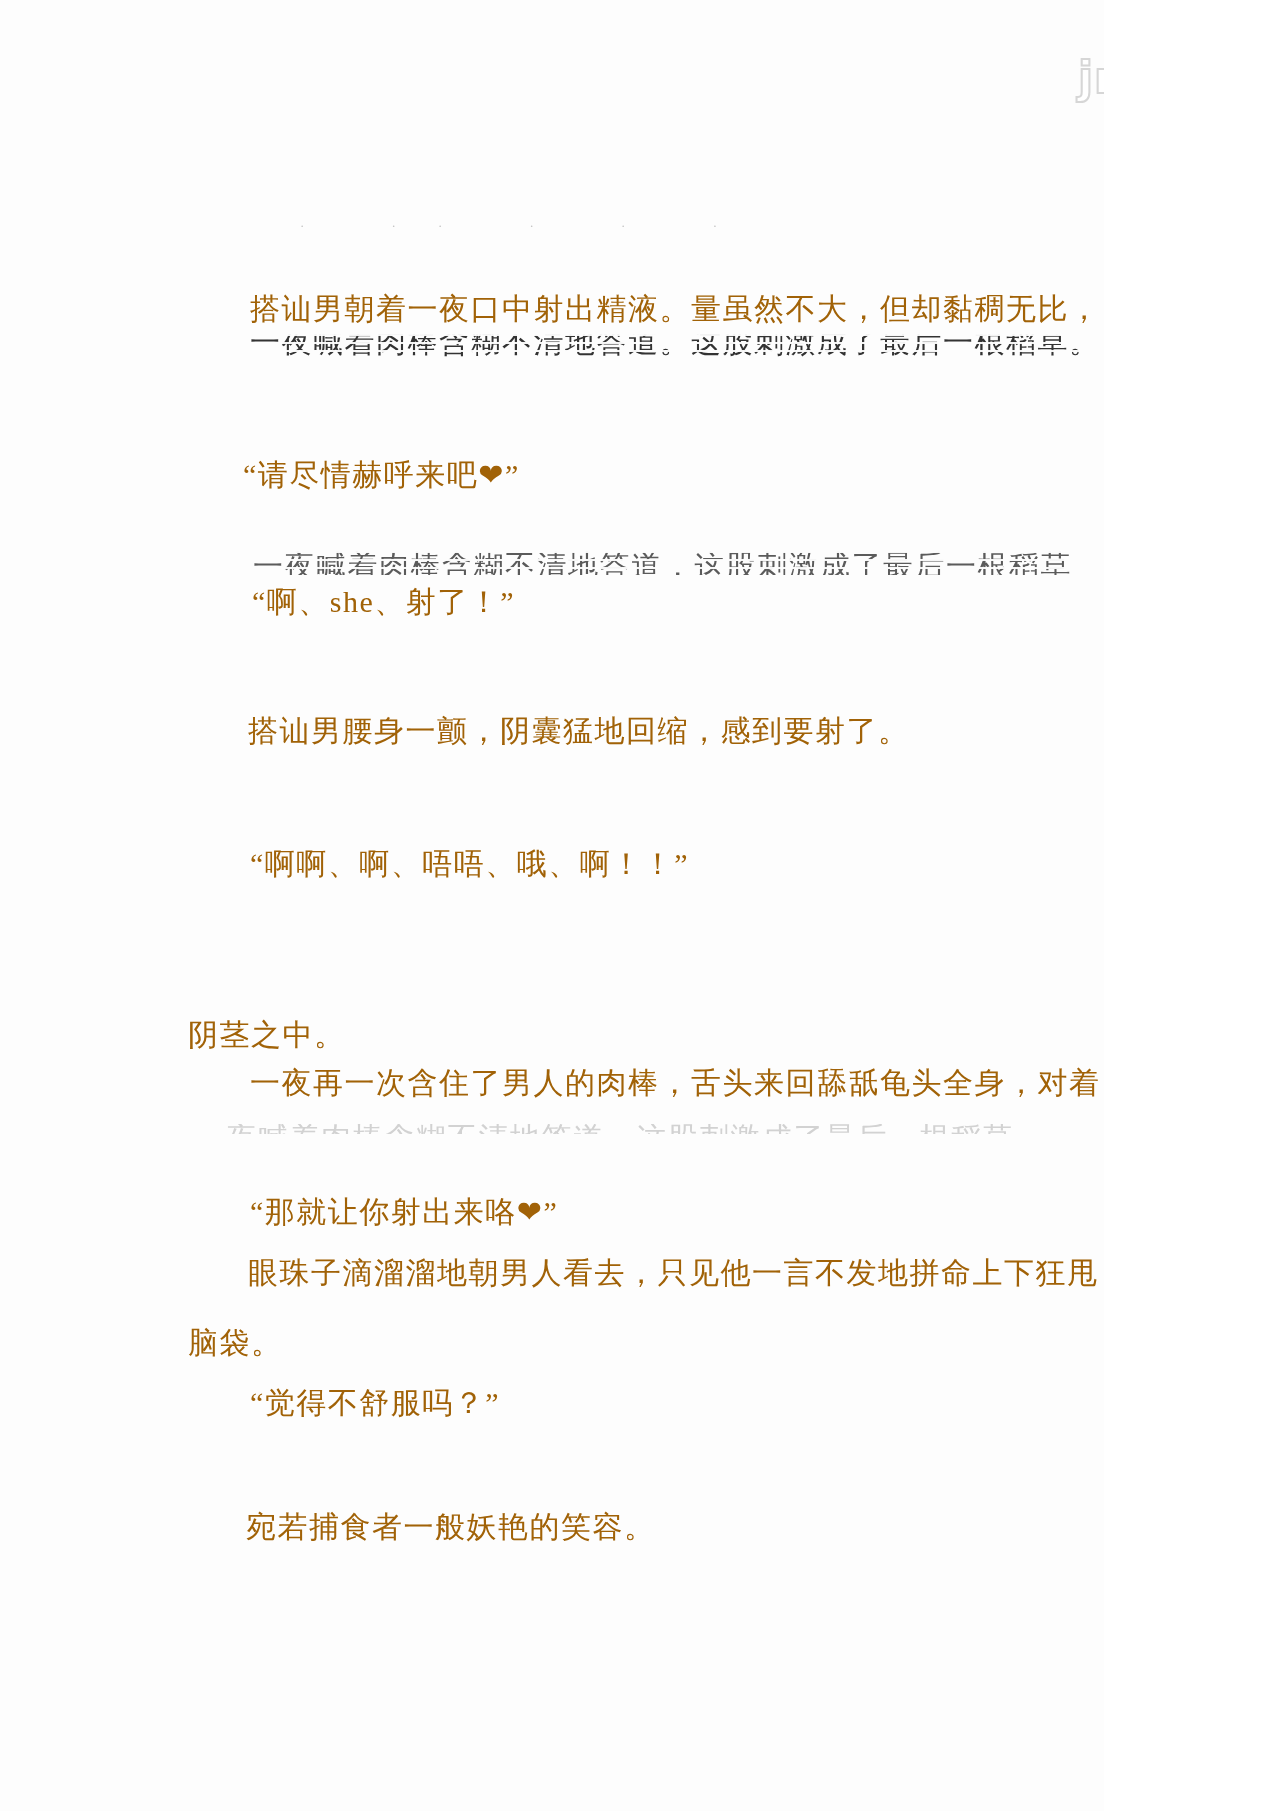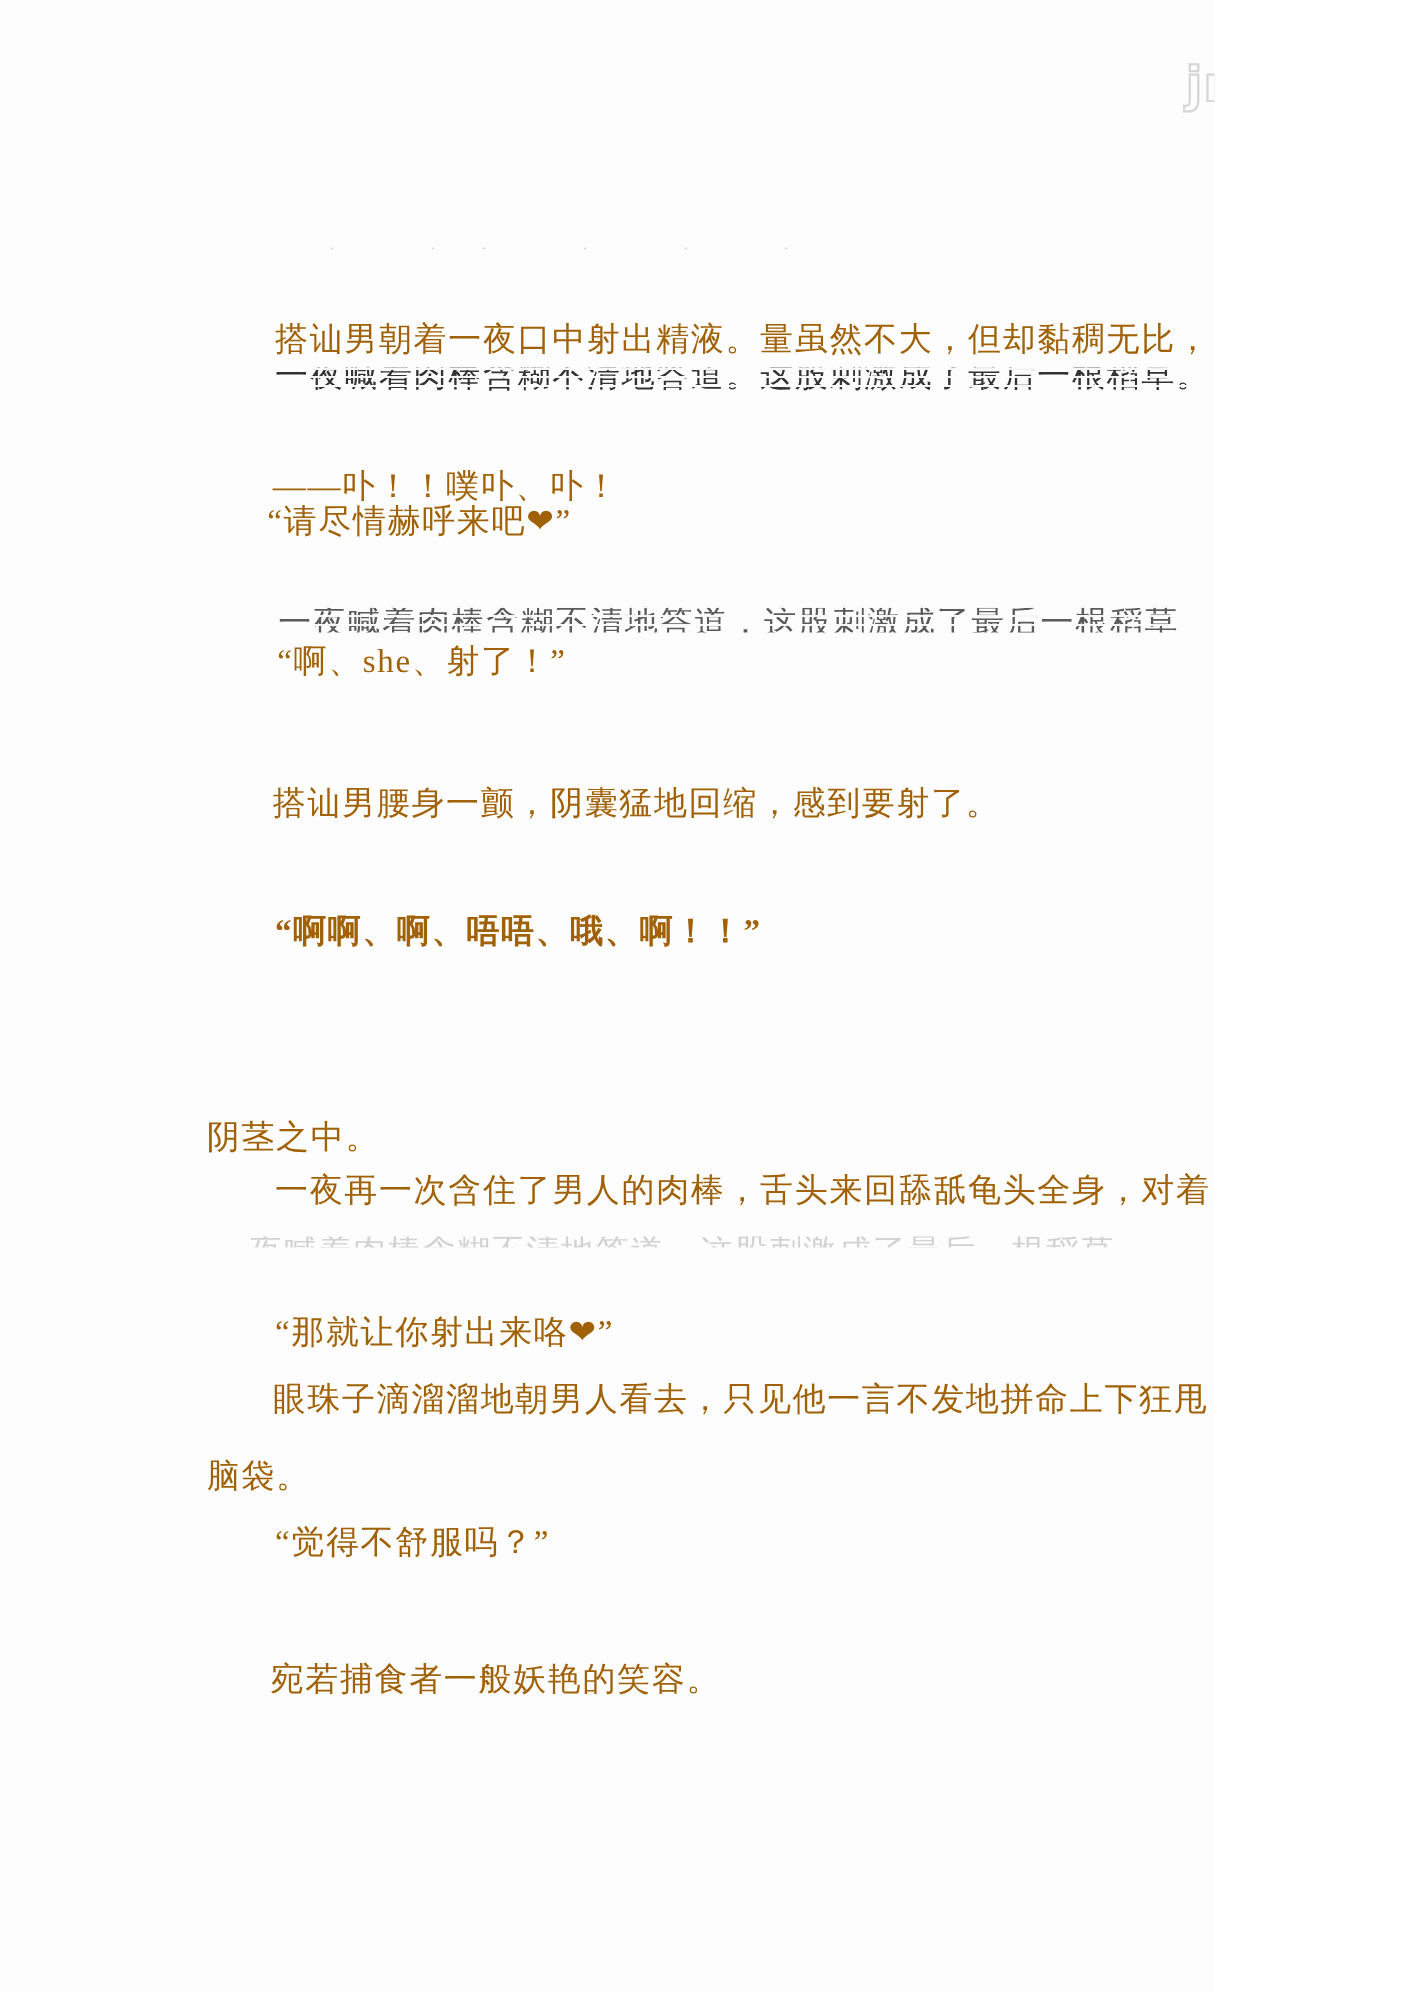--- a/index.html
+++ b/index.html
@@ -95,33 +95,32 @@
   </div>
 
   <div class="fragments" style="top:218px;left:300px;">· ·· ·  ·   ·</div>
 
   <div class="line" style="top:292px;left:250px;">搭讪男朝着一夜口中射出精液。量虽然不大，但却黏稠无比，</div>
 
   <div class="ghost-clip streaks" style="top:334px;left:250px;height:26px;width:920px;">
     <span class="ghost-inner ghost-dark" style="top:-9px;">一夜喊着肉棒含糊不清地答道。这股刺激成了最后一根稻草。</span>
   </div>
 
-  <div class="line" style="top:426px;left:248px;">——卟！！噗卟、卟！</div>
 
   <div class="line" style="top:458px;left:243px;">“请尽情赫呼来吧❤”</div>
 
   <div class="ghost-clip streaks" style="top:551px;left:253px;height:24px;width:920px;">
     <span class="ghost-inner ghost-mid" style="top:-2px;">一夜喊着肉棒含糊不清地答道，这股刺激成了最后一根稻草</span>
   </div>
 
   <div class="line" style="top:585px;left:252px;">“啊、she、射了！”</div>
 
   <div class="line" style="top:714px;left:248px;">搭讪男腰身一颤，阴囊猛地回缩，感到要射了。</div>
 
-  <div class="line" style="top:830px;left:250px;font-weight:bold;">“啊啊、啊、唔唔、哦、啊！！”</div>
+  <div class="line" style="top:847px;left:250px;">“啊啊、啊、唔唔、哦、啊！！”</div>
 
 
   <div class="line" style="top:1018px;left:188px;">阴茎之中。</div>
 
   <div class="line" style="top:1066px;left:250px;">一夜再一次含住了男人的肉棒，舌头来回舔舐龟头全身，对着</div>
 
   <div class="ghost-clip" style="top:1124px;left:195px;height:10px;width:950px;">
     <span class="ghost-inner ghost-faint" style="top:-3px;">一夜喊着肉棒含糊不清地答道，这股刺激成了最后一根稻草。</span>
   </div>
 

